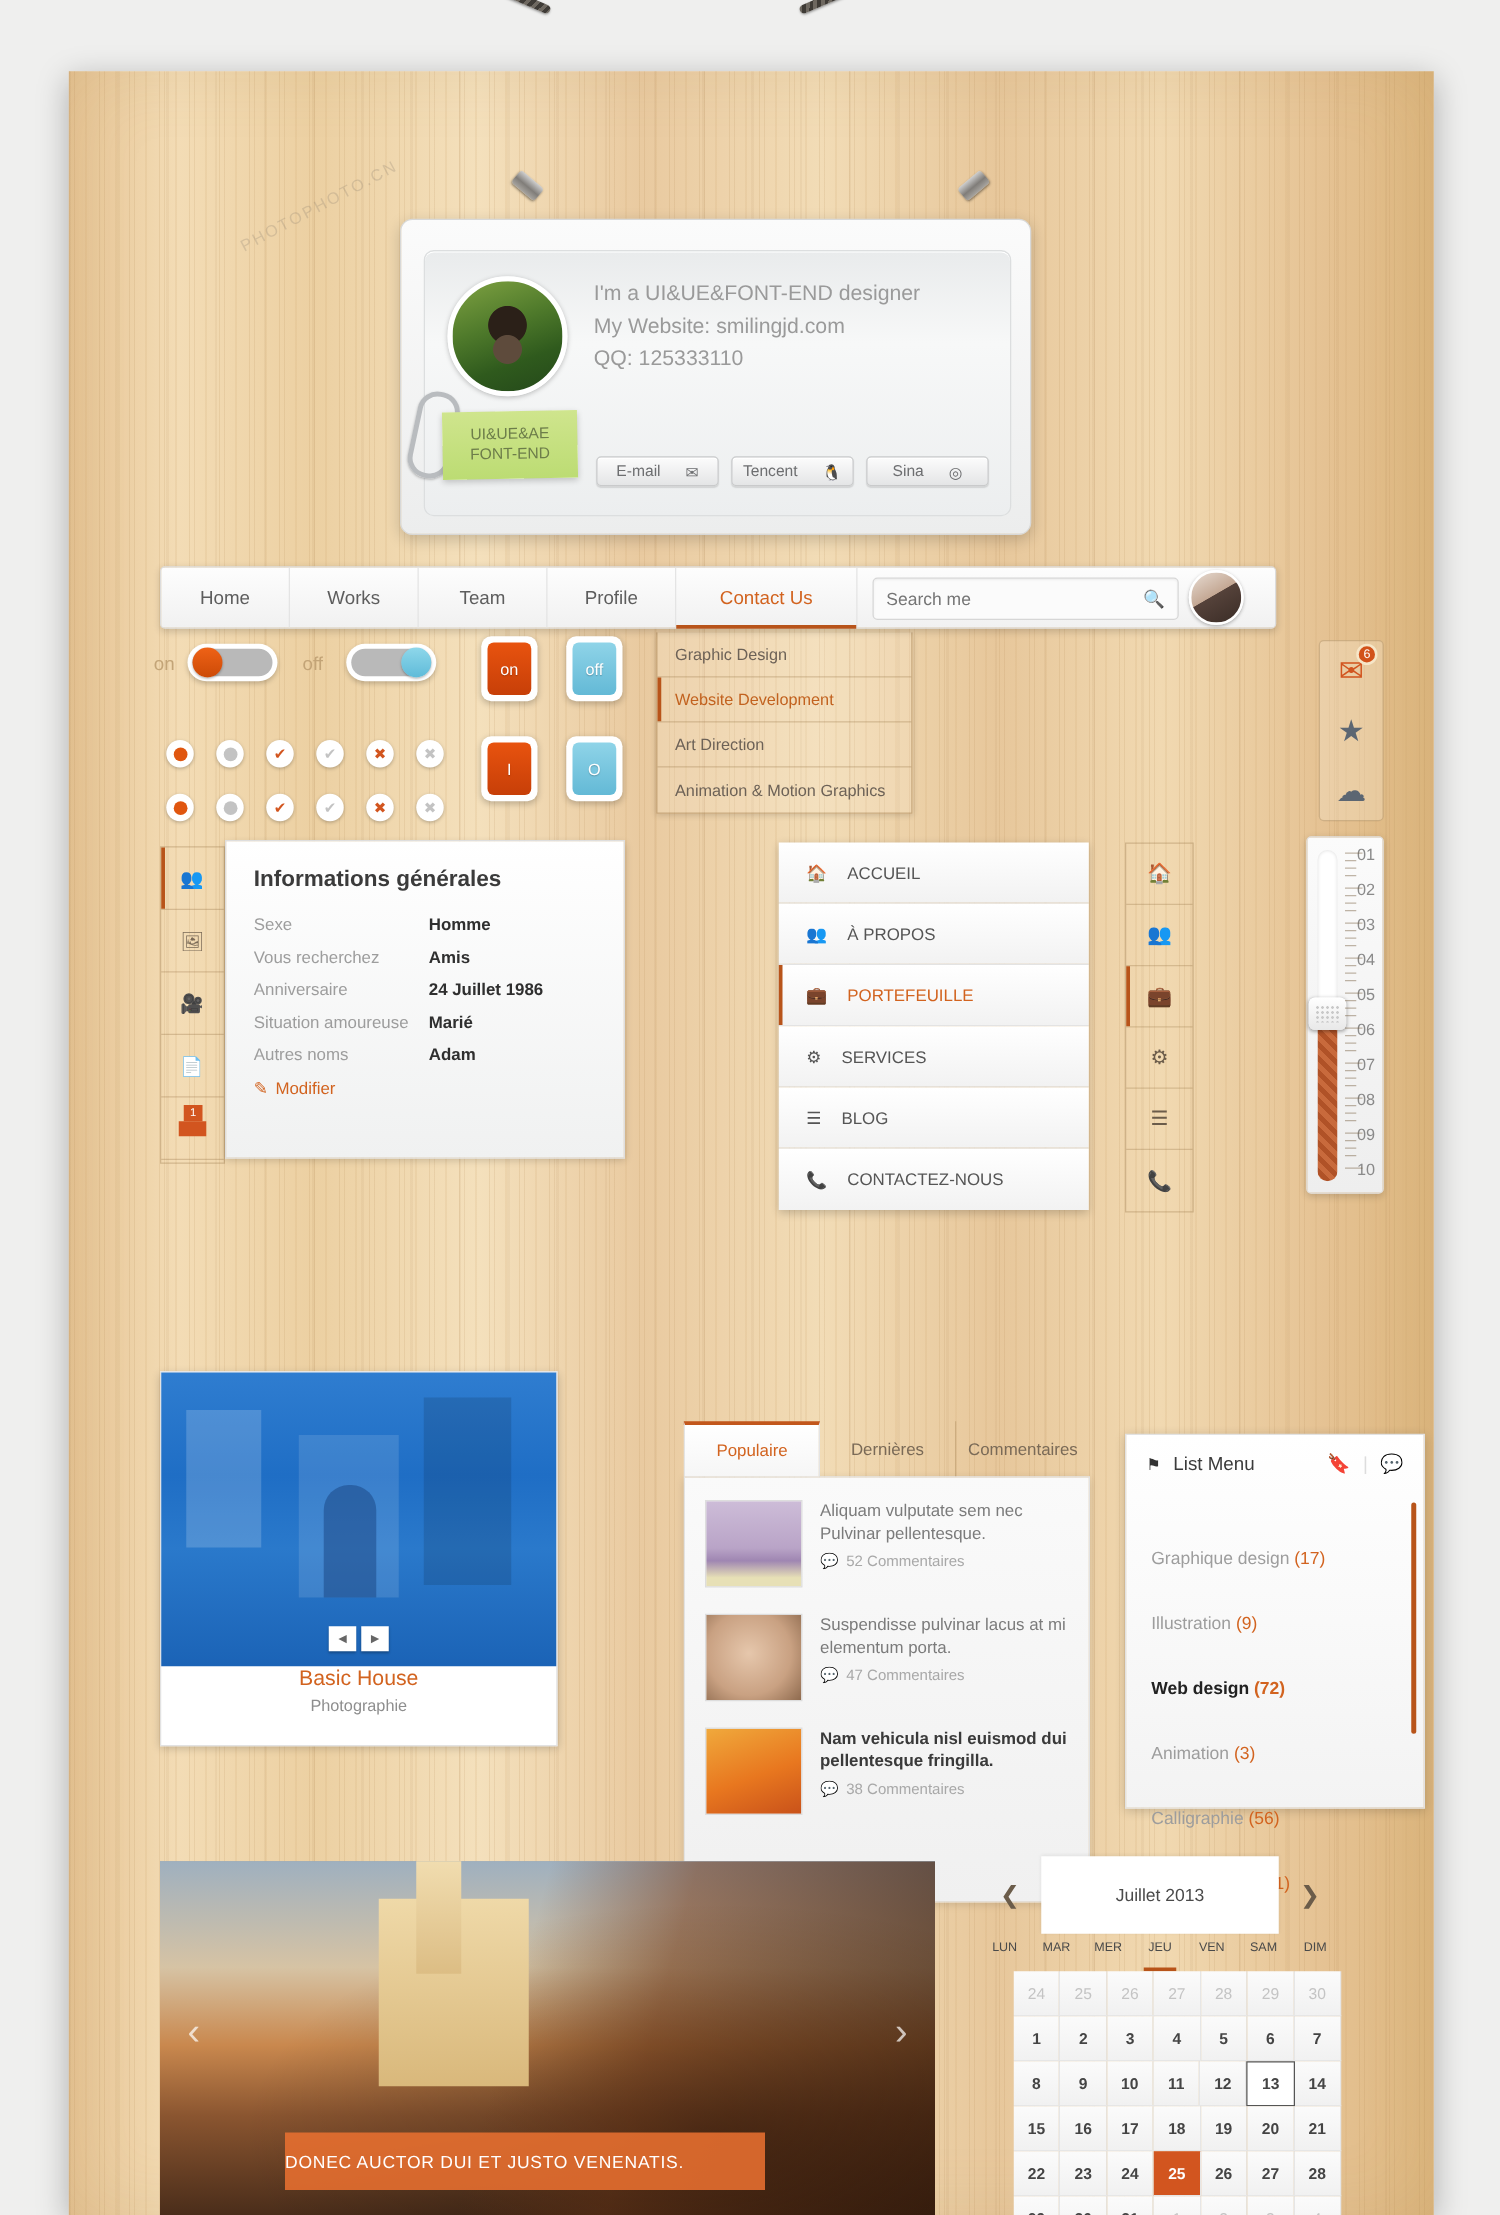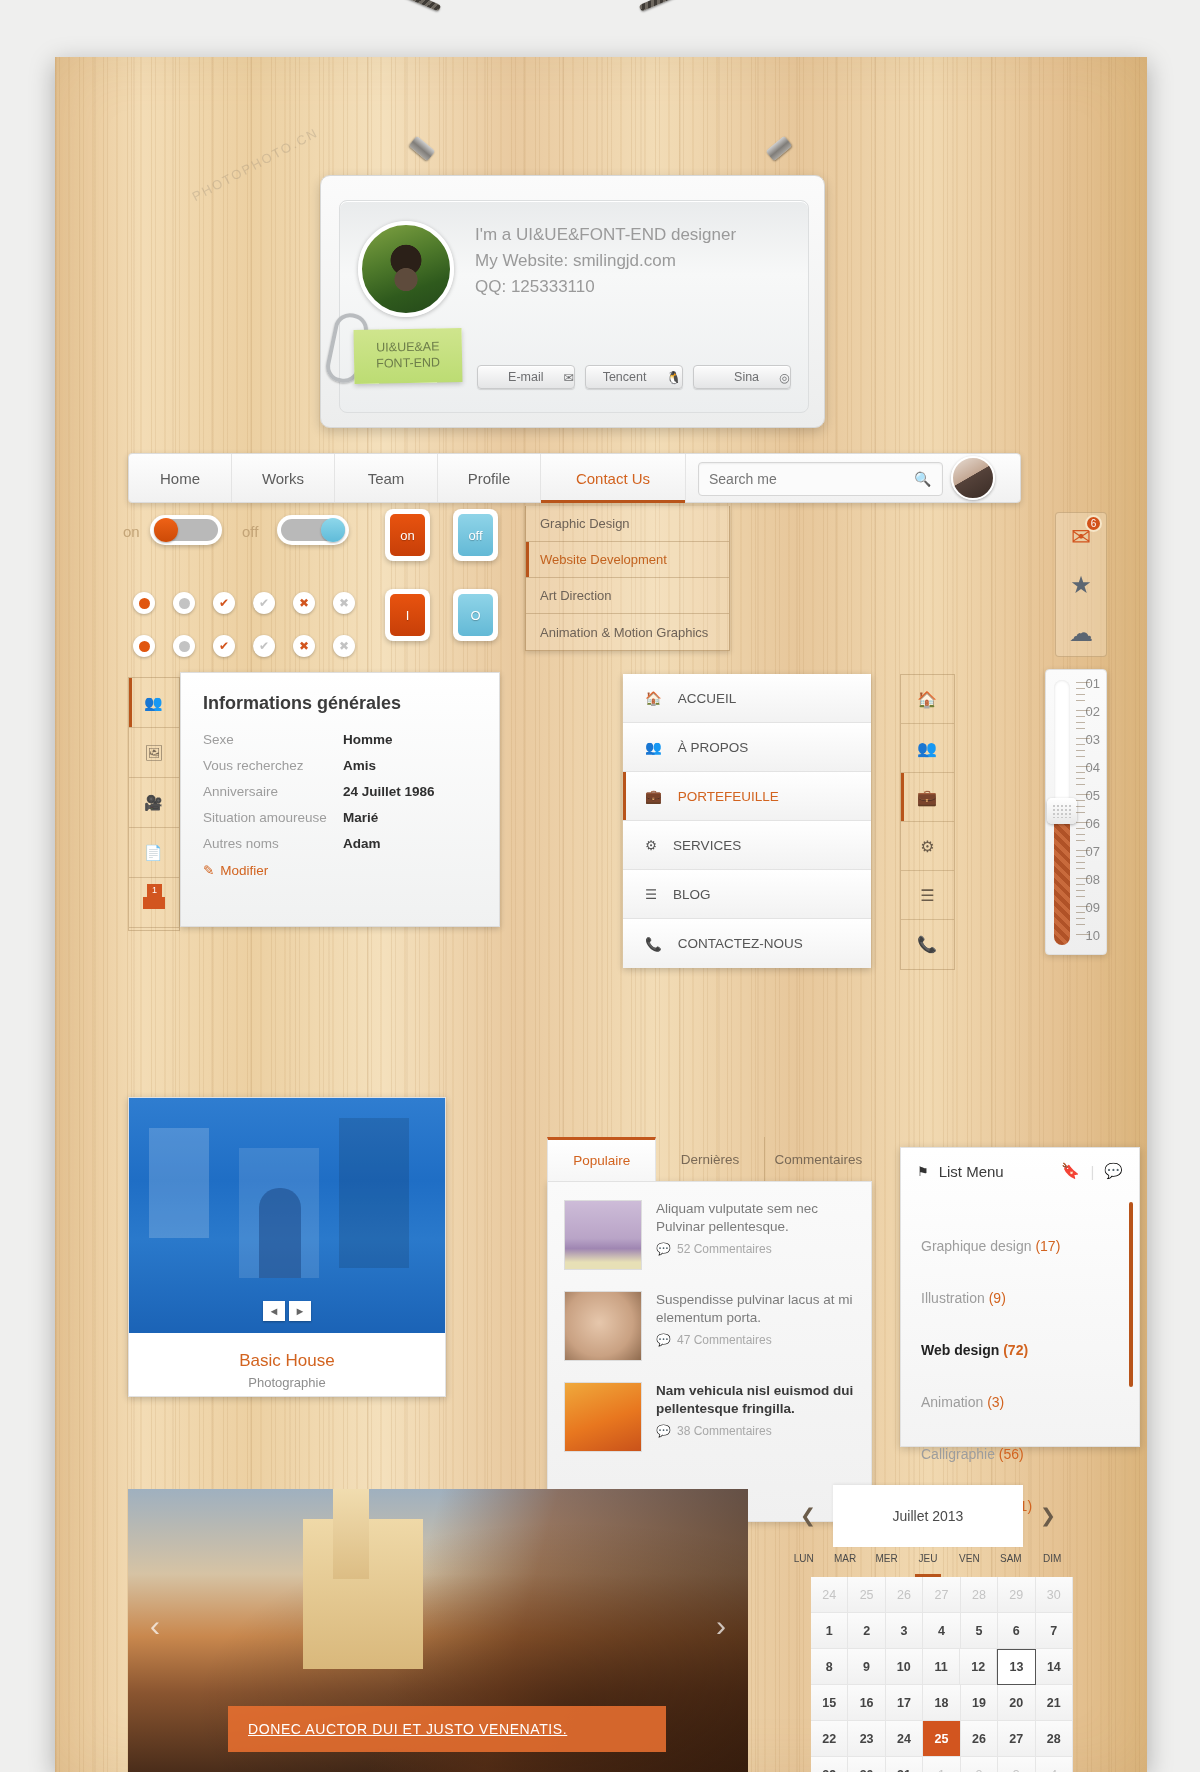--- a/index.html
+++ b/index.html
@@ -86,21 +86,21 @@
     line-height:16px; transform:rotate(-1deg);
   }
   #clip{position:absolute;left:-10px;top:112px;width:34px;height:70px;
     border:4px solid #b9bcbf;border-radius:16px;background:transparent;
     transform:rotate(12deg);box-shadow:0 1px 2px rgba(0,0,0,.25);}
   .soc-btn{
     position:absolute;top:164px;height:24px;border-radius:4px;
     background:linear-gradient(180deg,#fcfcfc,#e4e5e6);
     border:1px solid #c9cacb;box-shadow:0 1px 1px rgba(0,0,0,.12),inset 0 1px 0 #fff;
     color:#6d6e70;font-size:12.5px;display:flex;align-items:center;
-    justify-content:flex-end;gap:20px;
+    justify-content:center;gap:20px;
   }
 
   
   #nav{
     position:absolute;left:73px;top:396px;width:893px;height:50px;
     background:linear-gradient(180deg,#fdfdfd,#f1f1f1);
     border:1px solid #dcdcdc;border-radius:4px;
     box-shadow:0 2px 6px rgba(0,0,0,.16);display:flex;align-items:stretch;
   }
   .nav-item{
@@ -218,21 +218,21 @@
   
   #photo-card{position:absolute;left:73px;top:1040px;width:318px;height:300px;
     background:#fff;border:1px solid #e2e2e2;box-shadow:0 2px 7px rgba(0,0,0,.2);}
   #photo-img{width:100%;height:235px;position:relative;overflow:hidden;
     background:linear-gradient(180deg,#2f7dd0,#1f6ec5 35%,#2a79cb 60%,#1b63b6);}
   .blue-b{position:absolute;background:rgba(255,255,255,.18);}
   #ph-nav{position:absolute;left:50%;bottom:12px;transform:translateX(-50%);
     display:flex;gap:4px;}
   #ph-nav span{width:22px;height:20px;background:#fff;color:#666;font-size:11px;
     display:flex;align-items:center;justify-content:center;box-shadow:0 1px 2px rgba(0,0,0,.3);}
-  #photo-cap{text-align:center;padding-top:18px;}
+  #photo-cap{text-align:center;padding-top:0;}
   #photo-cap .t{color:#d2631f;font-size:17px;}
   #photo-cap .s{color:#8e8e8e;font-size:13px;margin-top:4px;}
 
   
   #tabs-panel{position:absolute;left:492px;top:1080px;width:325px;height:385px;}
   #tabs{display:flex;height:44px;}
   .tab{flex:1;display:flex;align-items:center;justify-content:center;font-size:13.5px;
     color:#7a6a57;border-right:1px solid rgba(150,115,70,.3);}
   .tab:last-child{border-right:none;}
   .tab.active{background:linear-gradient(180deg,#fff,#f6f6f6);color:#d2631f;
@@ -256,23 +256,23 @@
   #lm-body{padding:8px 20px;position:relative;}
   .lm-item{font-size:14px;color:#9d9d9d;margin-bottom:15px;margin-top:36px;}
   .lm-item.sel{color:#222;font-weight:bold;}
   .lm-item .cnt{color:#d2631f;}
   #lm-scroll{position:absolute;right:6px;top:8px;width:4px;height:185px;
     background:#b8541a;border-radius:2px;}
 
   
   #hero{position:absolute;left:73px;top:1432px;width:620px;height:283px;overflow:hidden;
     background:linear-gradient(180deg,#8fa2b4 0%,#c9b49a 38%,#a5693f 60%,#6e4428 100%);}
-  #hero-cap{position:absolute;left:100px;bottom:20px;width:438px;height:46px;
+  #hero-cap{position:absolute;left:100px;bottom:20px;width:384px;height:46px;
     background:rgba(232,112,48,.88);color:#fff;font-size:14px;letter-spacing:.6px;
-    display:flex;align-items:center;padding-left:20px;text-decoration:underline;}
+    display:flex;align-items:center;}
   .hero-arrow{position:absolute;top:120px;color:rgba(255,255,255,.7);font-size:30px;}
 
   
   #cal{position:absolute;left:728px;top:1435px;width:290px;}
   #cal-head{height:47px;display:flex;align-items:center;}
   #cal-head .arw{width:50px;display:flex;align-items:center;justify-content:center;
     font-size:19px;color:#6b5c4a;}
   #cal-title{flex:1;height:62px;background:#fff;display:flex;align-items:center;
     justify-content:center;font-size:14px;color:#4a4a4a;
     box-shadow:0 -1px 3px rgba(0,0,0,.07);}

